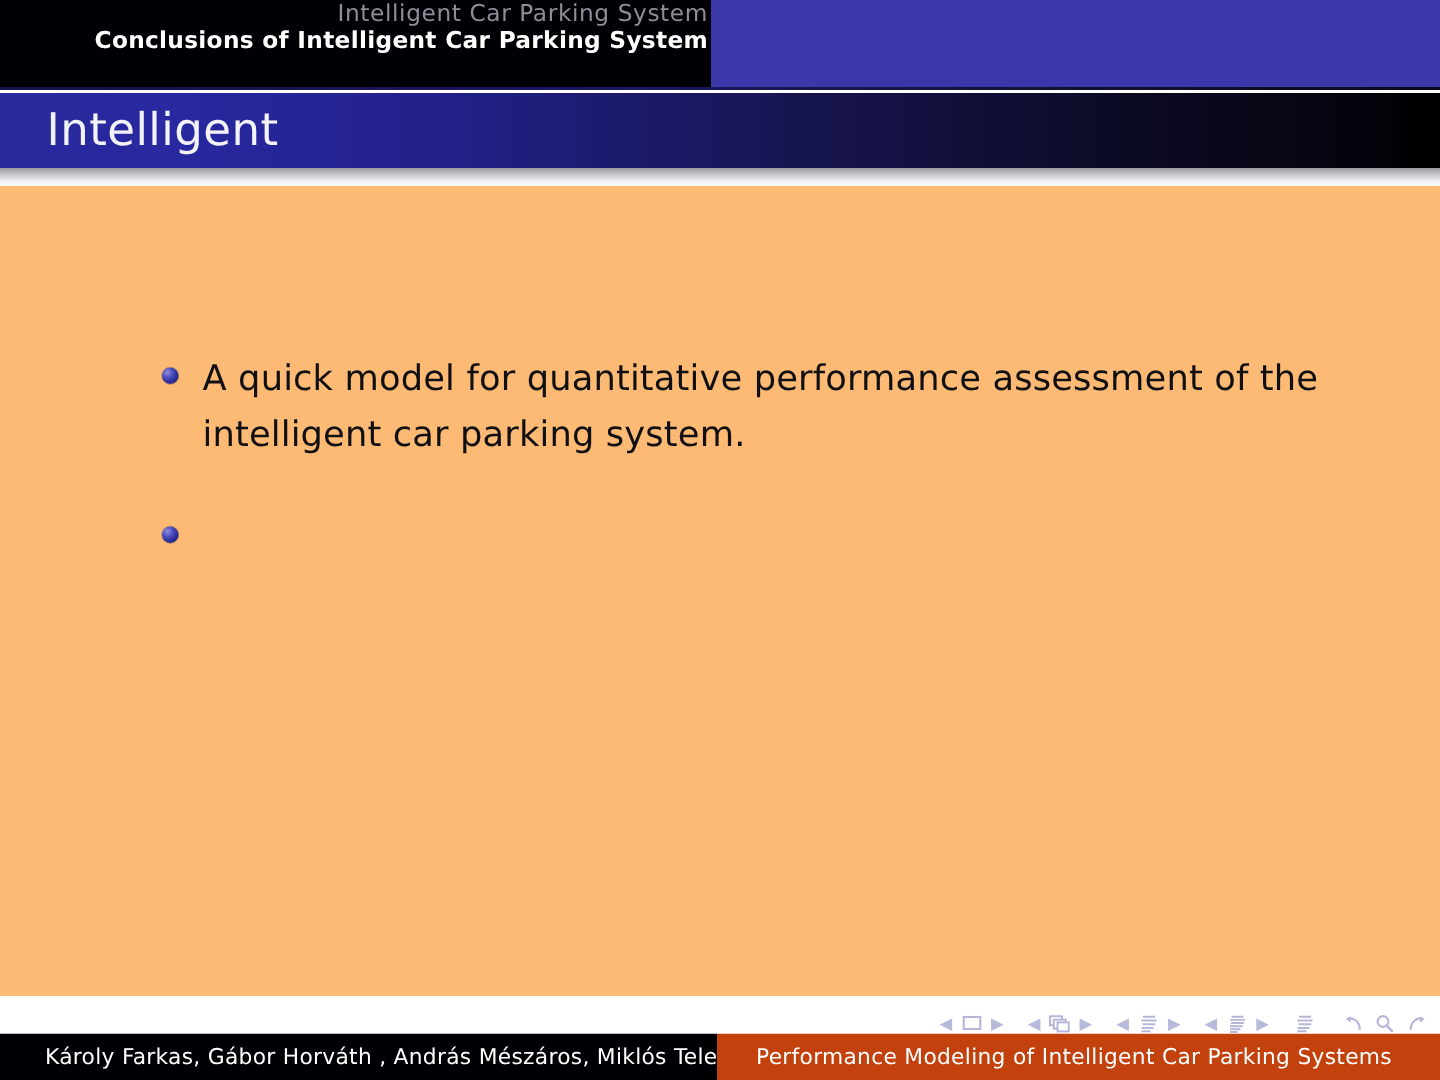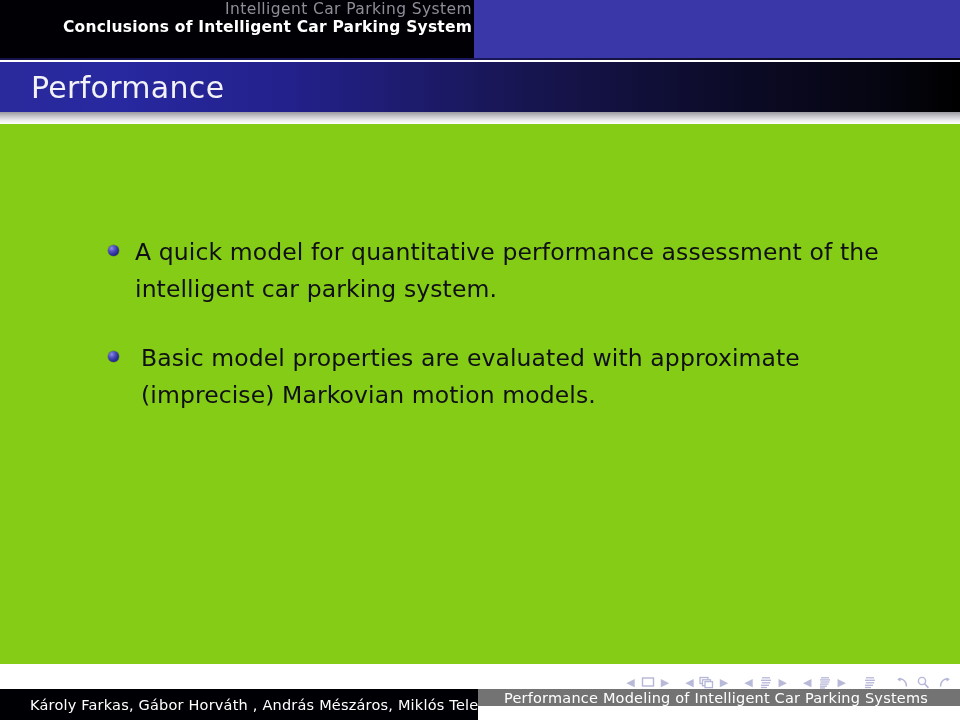--- a/index.html
+++ b/index.html
@@ -102,21 +102,21 @@
     height: 12px;
     background: linear-gradient(to bottom, #9a9aa0 0%, #c9c9ce 38%, #eeeef1 72%, #ffffff 100%);
   }
 
   
   .content {
     position: absolute;
     left: 0; top: 124px;
     width: 960px;
     height: 540px;
-    background: #84cc16;
+    background: #fdba74;
   }
   .itemize {
     position: absolute;
     left: 0;
     top: 110px;
     width: 960px;
   }
   .item {
     position: relative;
     padding-left: 135px;
@@ -190,22 +190,22 @@
     left: 0; top: 0;
     width: 478px;
     height: 31px;
     background: #000004;
     overflow: hidden;
   }
   .footline-right {
     position: absolute;
     left: 478px; top: 0;
     width: 482px;
-    height: 17px;
-    background: #737373;
+    height: 31px;
+    background: #c2410c;
     overflow: hidden;
   }
   .foot-author {
     position: absolute;
     left: 30px;
     top: 50%;
     transform: translateY(-50%);
     color: #ffffff;
     font-size: 14.5px;
     white-space: nowrap;
@@ -233,35 +233,34 @@
 
     <div class="nav-lines">
       <span class="nav-line dim">Intelligent Car Parking System</span>
       <span class="nav-line active">Conclusions of Intelligent Car Parking System</span>
     </div>
 
     <div class="navbar-underline"></div>
   </div>
 
   <div class="titlebar">
-    <span class="frametitle">Performance</span>
+    <span class="frametitle">Intelligent</span>
   </div>
   <div class="titlebar-shadow"></div>
 
   <div class="content">
     <div class="itemize">
 
       <div class="item">
         <span class="bullet"></span>
         <span class="itemtext">A quick model for quantitative performance assessment of the intelligent car parking system.</span>
       </div>
 
       <div class="item indented">
         <span class="bullet"></span>
-        <span class="itemtext">Basic model properties are evaluated with approximate (imprecise) Markovian motion models.</span>
       </div>
 
 
     </div>
   </div>
 
   <div class="navsymbols">
 
     <div class="navsym-group">
       <span class="navsym-arrow">◀</span>

